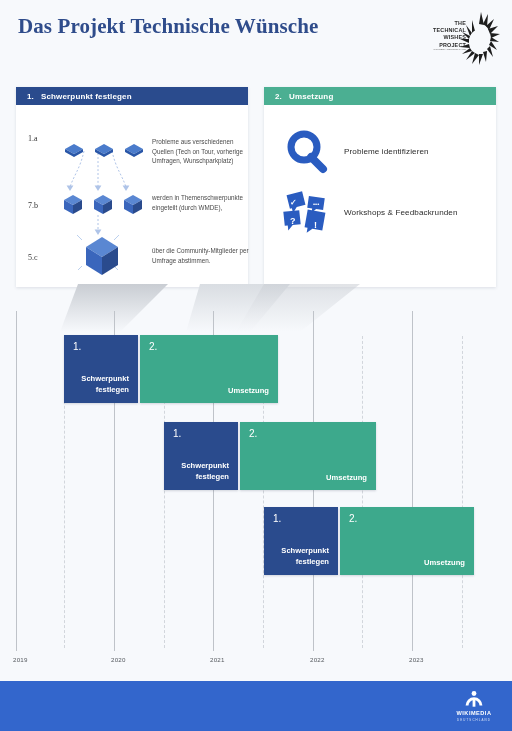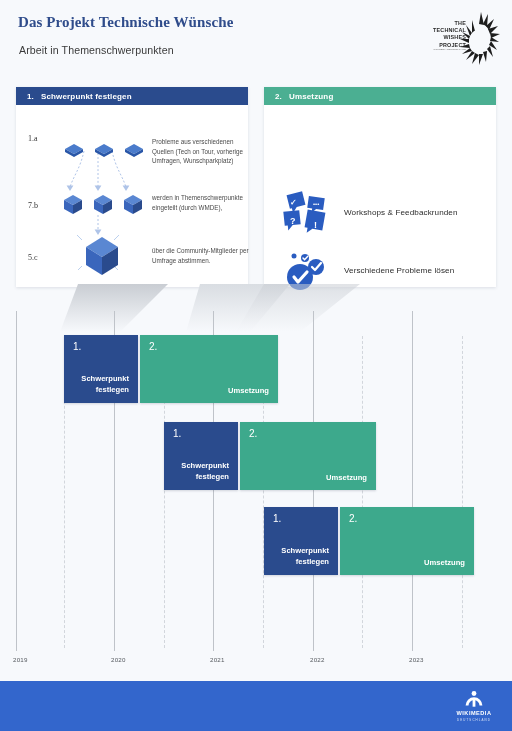--- a/index.html
+++ b/index.html
@@ -9,21 +9,21 @@
     background:#F7F9FC;
     position:relative;
     overflow:hidden;
   }
 
   
   .header { position:absolute; left:0; top:0; width:512px; height:78px; }
   .title {
     position:absolute; left:18px; top:14px;
     font-family:"Liberation Serif", serif;
-    font-size:15px; font-weight:bold;
+    font-size:21px; font-weight:bold;
     color:#2F4C8B; letter-spacing:.1px; white-space:nowrap;
   }
   .subtitle {
     position:absolute; left:19px; top:44px;
     font-size:10.6px; color:#3A3A3A; letter-spacing:.1px;
   }
   .logo { position:absolute; left:424px; top:8px; width:76px; height:62px; }
   .logo-text {
     position:absolute; left:0px; top:12px; width:42px;
     text-align:right; font-size:5.4px; font-weight:bold;
@@ -110,21 +110,20 @@
   .wm-sub {
     position:absolute; left:0; top:30px; width:52px; text-align:center;
     font-size:2.9px; color:#D8E2F7; letter-spacing:1.1px;
   }
 </style>
 </head>
 <body>
 
 <div class="header">
   <div class="title">Das Projekt Technische Wünsche</div>
-  <div class="subtitle">Arbeit in Themenschwerpunkten</div>
 
   <div class="logo">
     <svg width="76" height="62" viewBox="0 0 76 62">
       <g fill="#1D1D1D">
         <path d="M57 4 L60 17 L55 16 Z"></path>
           <path d="M64 6 L63 19 L59 16 Z"></path>
         <path d="M70 11 L65 22 L62 18 Z"></path>
           <path d="M74 18 L66 26 L64 21 Z"></path>
         <path d="M76 26 L67 30 L66 25 Z"></path>
           <path d="M75 34 L66 33 L67 29 Z"></path>
@@ -225,53 +224,48 @@
   </div>
 </div>
 
 <div class="card" id="card2">
   <div class="card-head">
     <span>2.</span>
     <span>Umsetzung</span>
   </div>
   <div class="card-body">
 
+    <div class="c2row" style="left:16px; top:23px;">
+      <div class="c2icon">
+        <svg width="56" height="46" viewBox="0 0 56 46">
+          <circle cx="24" cy="19" r="13" fill="none" stroke="#2A5CC0" stroke-width="7"></circle>
+          <line x1="31" y1="29" x2="43" y2="41" stroke="#2A5CC0" stroke-width="8" stroke-linecap="round"></line>
+        </svg>
+      </div>
+      <div class="c2label">Probleme identifizieren</div>
+    </div>
 
     <div class="c2row" style="left:16px; top:84px;">
       <div class="c2icon">
         <svg width="56" height="46" viewBox="0 0 56 46">
           <g fill="#2A5CC0">
             <path d="M8 4 h16 v14 h-9 l-5 5 v-5 h-2 Z" transform="rotate(-14 16 11)"></path>
             <path d="M28 8 h16 v12 h-7 l-4 4 v-4 h-5 Z" transform="rotate(8 36 14)"></path>
             <path d="M4 22 h16 v14 h-8 l-5 5 v-5 h-3 Z" transform="rotate(-6 12 29)"></path>
             <path d="M26 22 h18 v18 h-10 l-5 5 v-5 h-3 Z" transform="rotate(10 35 31)"></path>
           </g>
           <text x="10" y="16" font-size="8" fill="#FFFFFF" font-family="Liberation Sans, sans-serif" font-weight="bold">✓</text>
           <text x="10" y="35" font-size="9" fill="#FFFFFF" font-family="Liberation Sans, sans-serif" font-weight="bold">?</text>
           <text x="34" y="39" font-size="9" fill="#FFFFFF" font-family="Liberation Sans, sans-serif" font-weight="bold">!</text>
           <text x="33" y="17" font-size="6" fill="#FFFFFF" font-family="Liberation Sans, sans-serif">•••</text>
         </svg>
       </div>
       <div class="c2label">Workshops &amp; Feedbackrunden</div>
     </div>
 
-    <div class="c2row" style="left:16px; top:142px;">
-      <div class="c2icon">
-        <svg width="56" height="46" viewBox="0 0 56 46">
-          <circle cx="20" cy="30" r="13" fill="#2A5CC0"></circle>
-          <circle cx="36" cy="20" r="8" fill="#2A5CC0"></circle>
-          <circle cx="25" cy="11" r="4" fill="#2A5CC0"></circle>
-          <circle cx="14" cy="9" r="2.5" fill="#2A5CC0"></circle>
-          <path d="M14 30 l4 5 l9 -10" fill="none" stroke="#FFFFFF" stroke-width="3.2" stroke-linecap="round" stroke-linejoin="round"></path>
-          <path d="M32 20 l3 3 l6 -7" fill="none" stroke="#FFFFFF" stroke-width="2.2" stroke-linecap="round" stroke-linejoin="round"></path>
-          <path d="M23 11 l1.6 1.8 l3.2 -3.6" fill="none" stroke="#FFFFFF" stroke-width="1.4" stroke-linecap="round"></path>
-        </svg>
-      </div>
-      <div class="c2label">Verschiedene Probleme lösen</div>
-    </div>
   </div>
 </div>
 
 <svg class="funnel" viewBox="0 0 512 50">
   <defs>
     <linearGradient id="gA" x1="0" y1="0" x2="0" y2="1">
       <stop offset="0%" stop-color="#C9CDD3"></stop>
         <stop offset="100%" stop-color="#F7F9FC"></stop>
     </linearGradient>
     <linearGradient id="gB" x1="0" y1="0" x2="0" y2="1">

